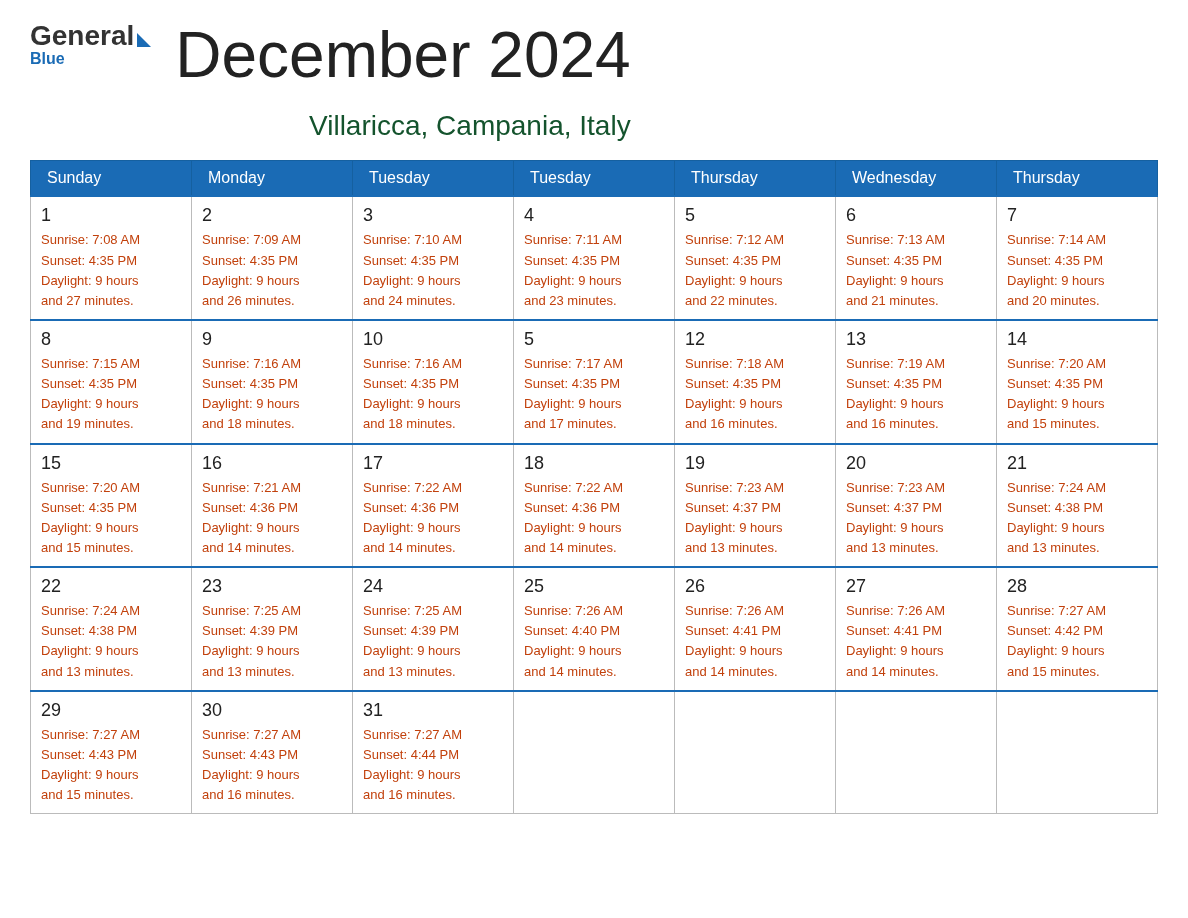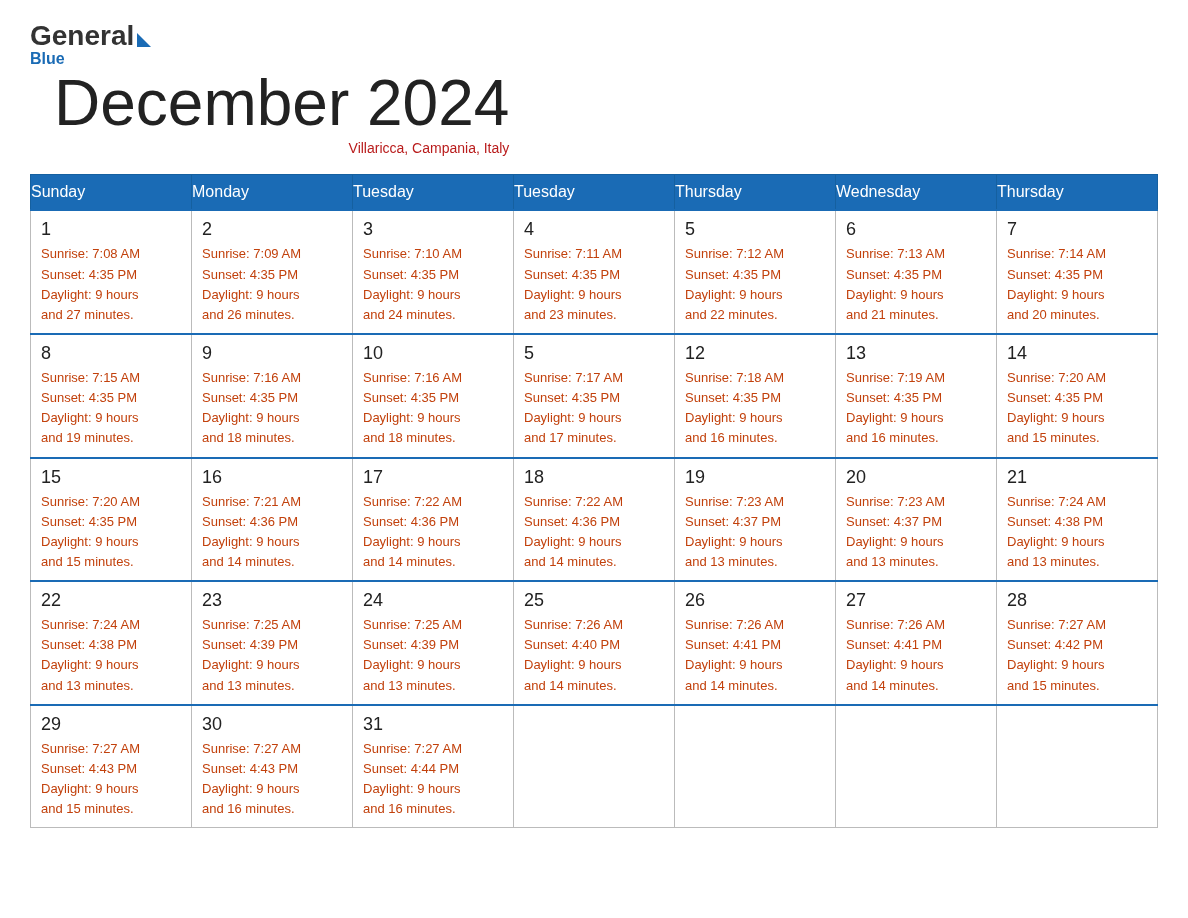--- a/index.html
+++ b/index.html
@@ -8,21 +8,20 @@
       background: #fff;
       color: #222;
       width: 1188px;
       min-height: 918px;
       padding: 20px 30px;
     }
     .header {
       display: flex;
       align-items: flex-start;
       margin-bottom: 18px;
-      flex-direction: column;
     }
     .logo {
       display: flex;
       flex-direction: column;
       align-items: flex-start;
     }
     .logo-text {
       display: flex;
       align-items: center;
       gap: 0px;
@@ -51,35 +50,35 @@
       text-align: right;
     }
     .month-title {
       font-size: 64px;
       font-weight: normal;
       color: #222;
       line-height: 1.1;
       margin-left: 24px;
     }
     .location {
-      font-size: 14px;
-      color: #b91c1c;
-      margin-top: 2px;
+      font-size: 28px;
+      color: #14532d;
+      margin-top: 20px;
     }
     .calendar {
       width: 100%;
       border-collapse: collapse;
       border: 1px solid #aaa;
     }
     .calendar th {
       background: #1a6bb5;
       color: #fff;
       font-size: 16px;
       font-weight: normal;
-      padding: 8px 0;
+      padding: 8px 16px;
       text-align: left;
       border: 1px solid #1560a0;
     }
     .calendar td {
       border: 1px solid #bbb;
       vertical-align: top;
       padding: 8px 10px;
       width: calc(100%/7);
       height: 120px;
     }

